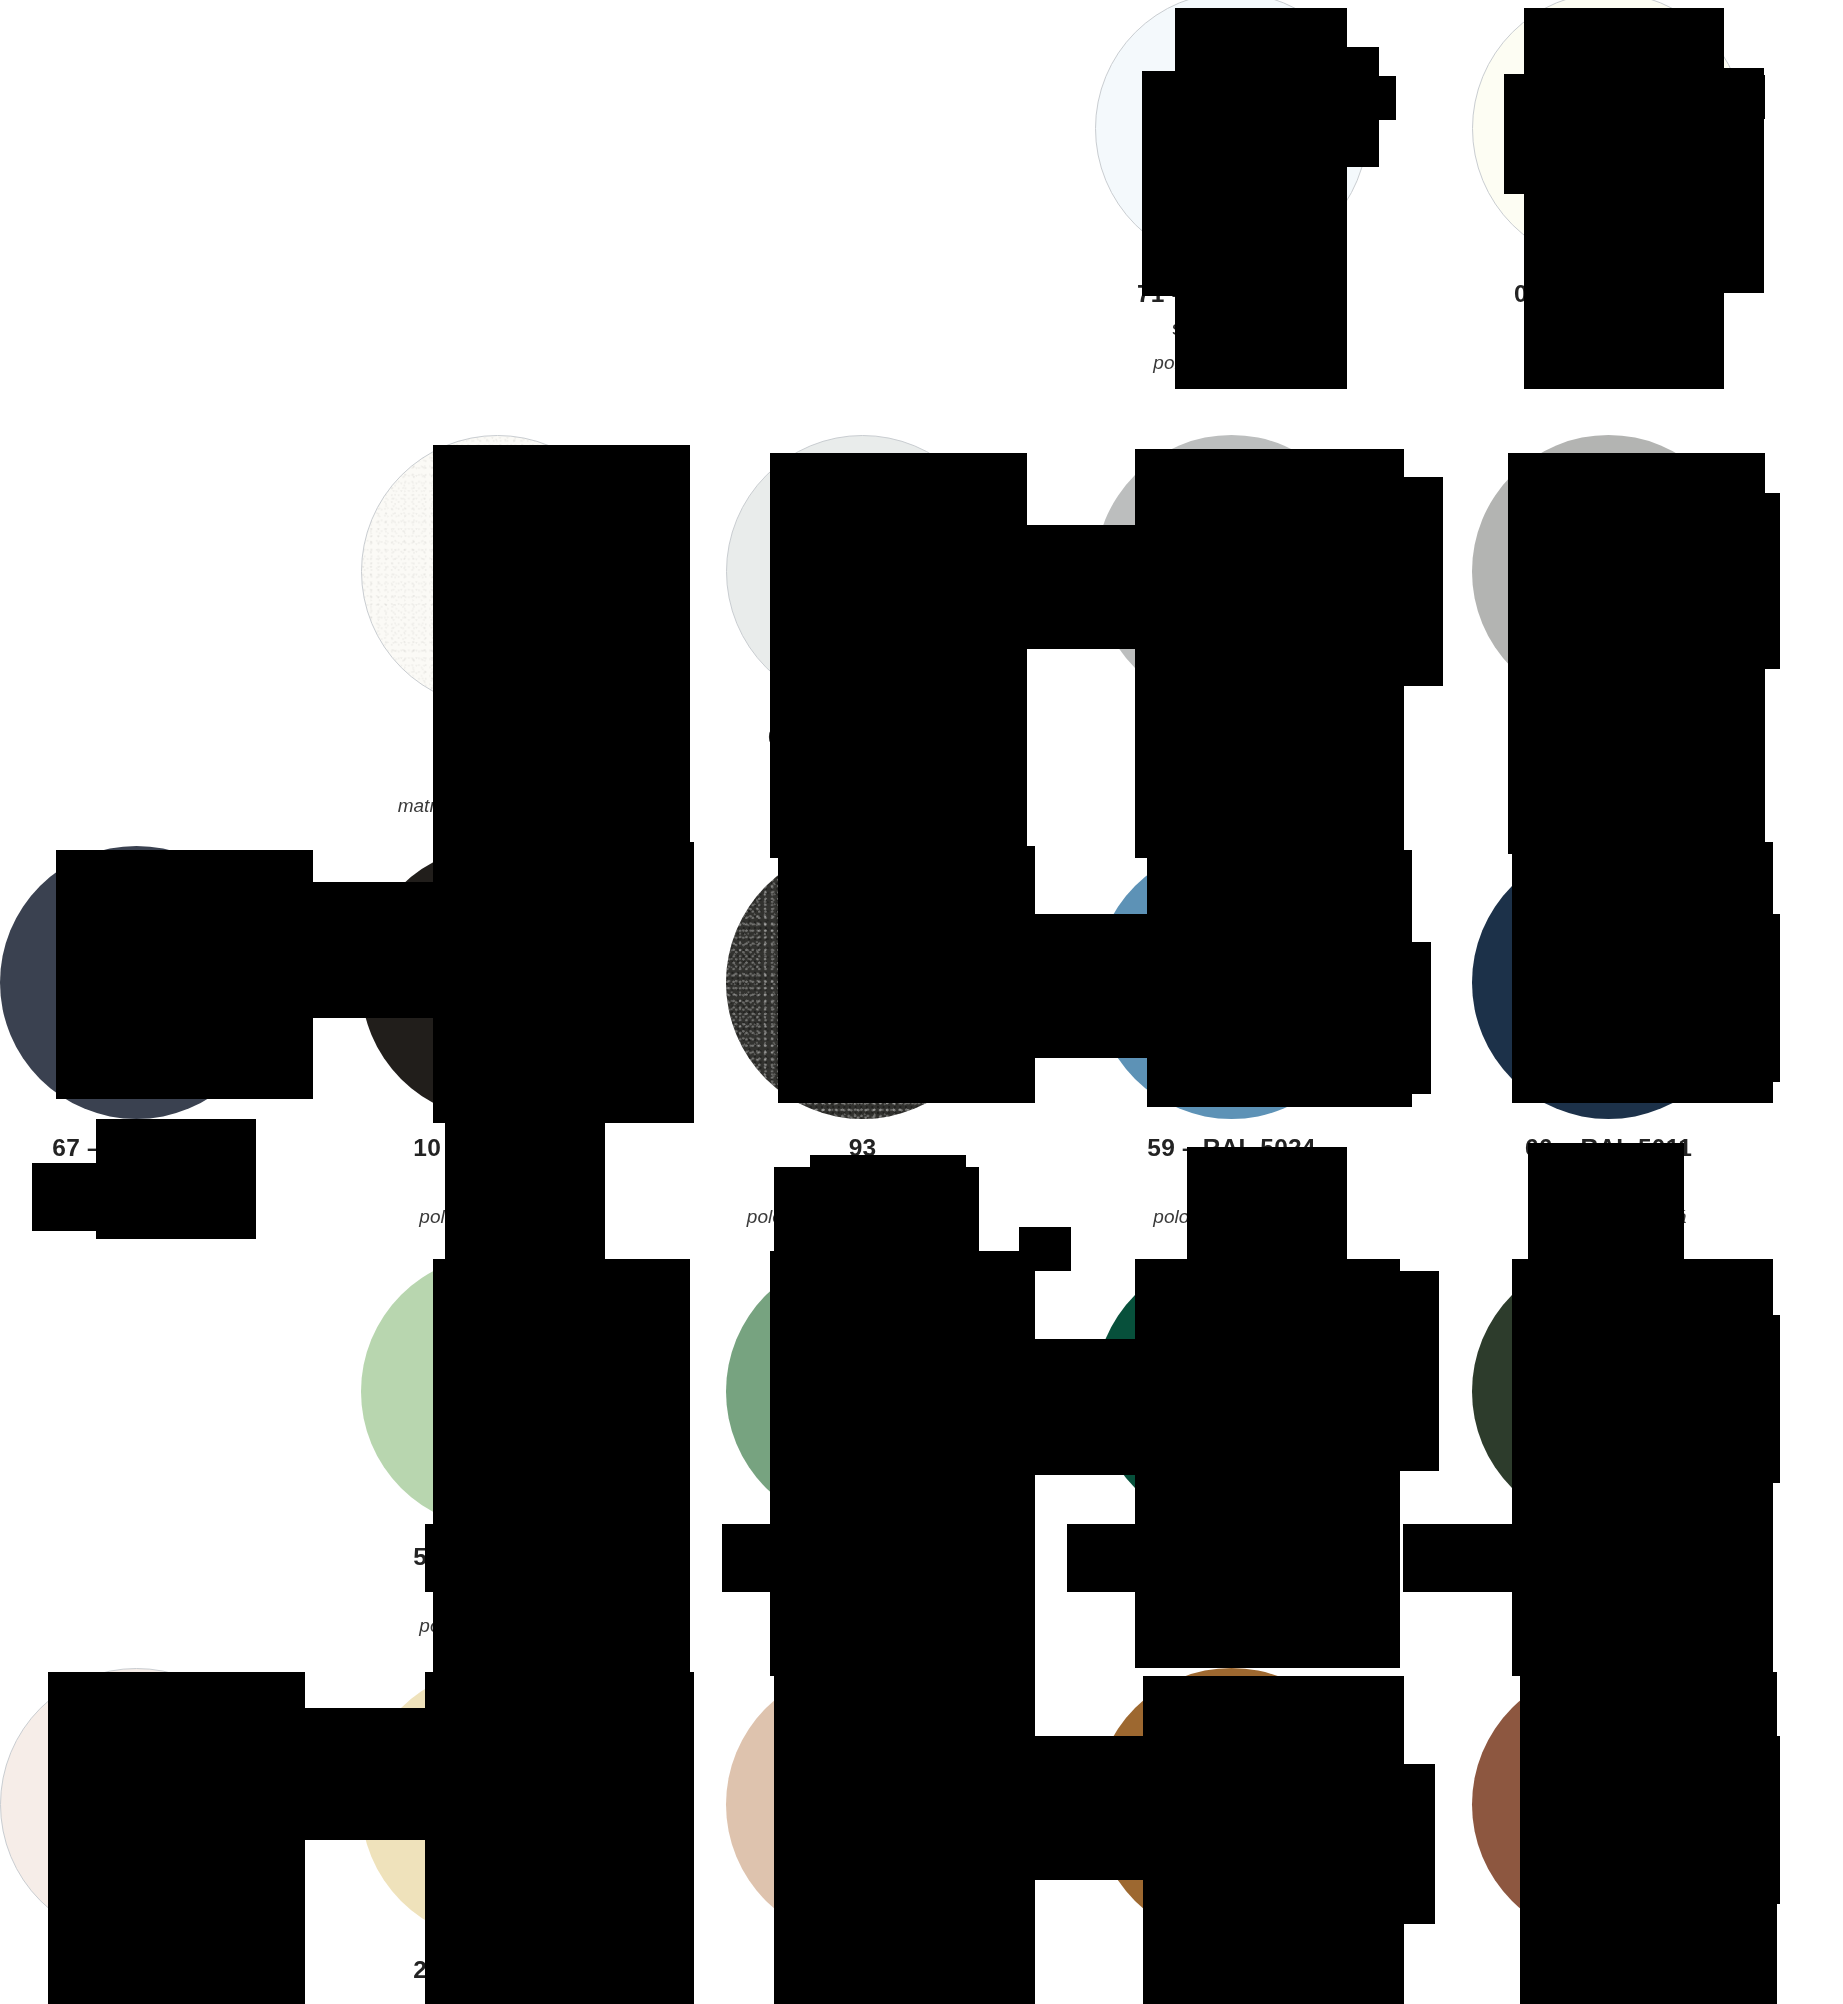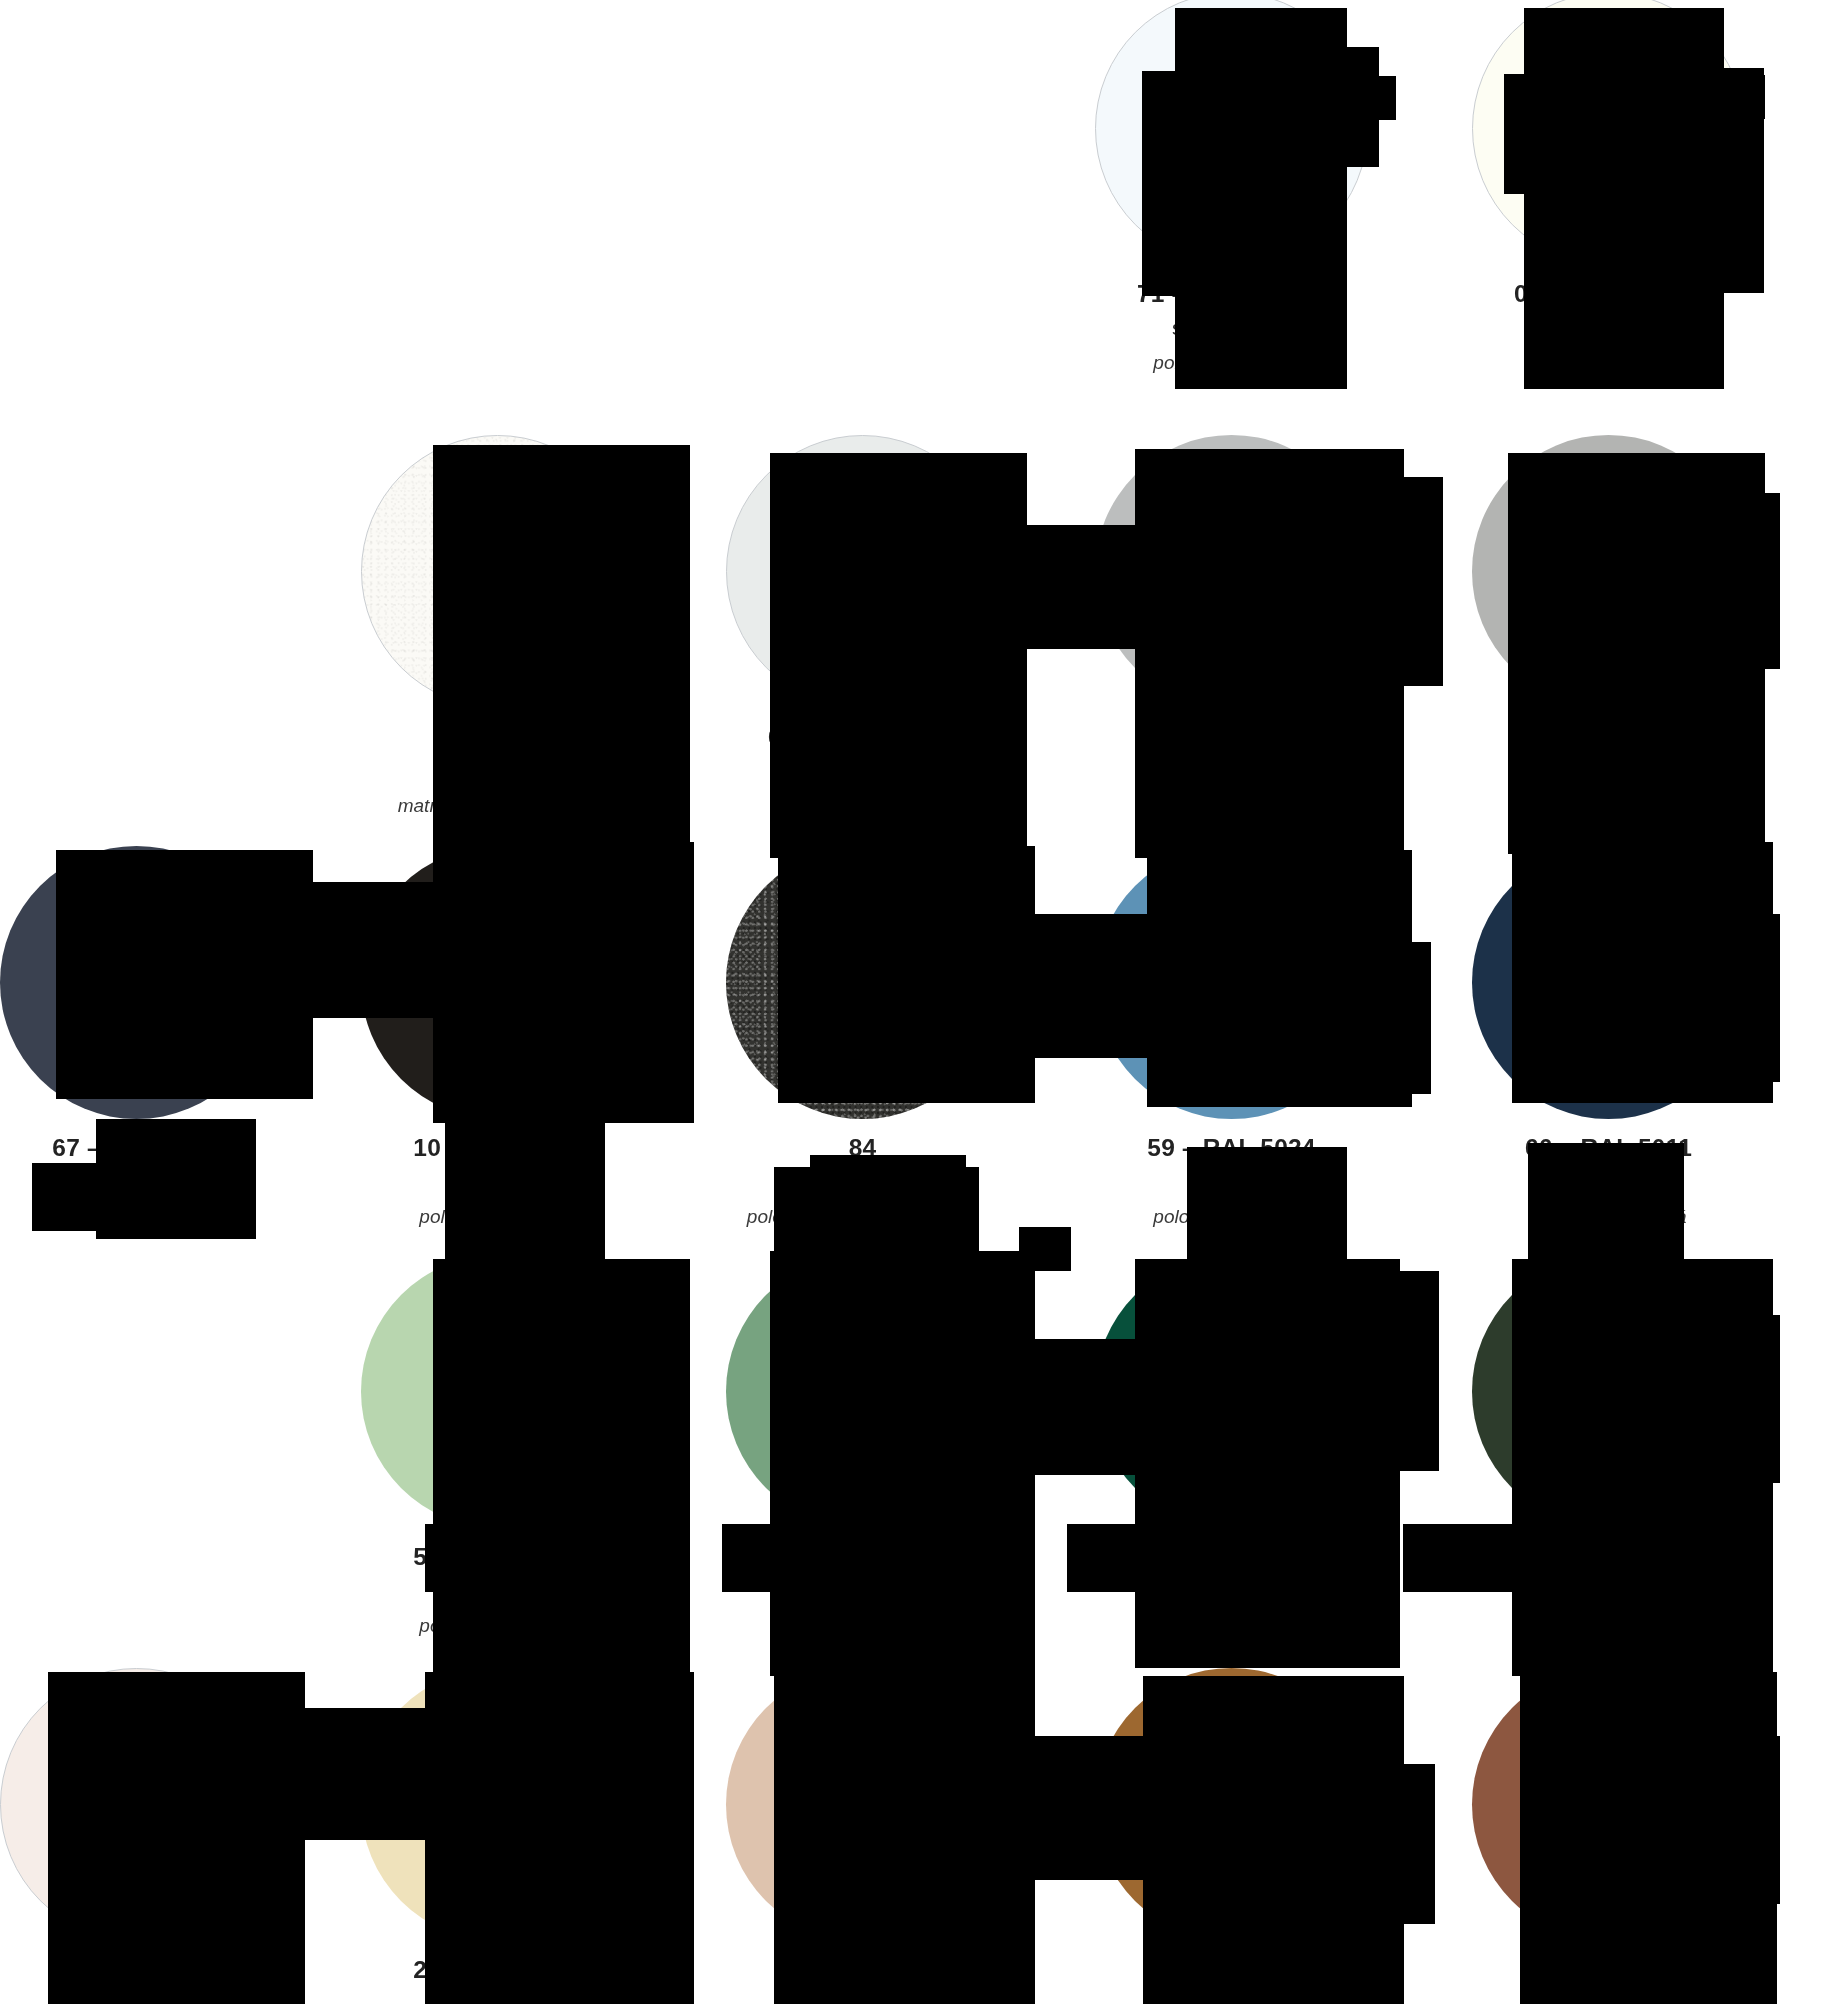--- a/index.html
+++ b/index.html
@@ -145,21 +145,21 @@
           <div class="code">10 – RAL 9005</div>
           <div class="name">černá</div>
           <div class="fin">pololesklá / hladká</div>
         </div>
       </div>
       <div class="cell" style="left: 682px; top: 846px;">
         <div class="disc-wrap">
           <div class="disc tex-sand" style="background: rgb(50, 50, 47);"></div>
         </div>
         <div class="lbl">
-          <div class="code">84</div>
+          <div class="code">93</div>
           <div class="name">černý písek</div>
           <div class="fin">pololesklá / jemná struktura</div>
         </div>
       </div>
       <div class="cell" style="left: 1051px; top: 846px;">
         <div class="disc-wrap">
           <div class="disc" style="background: rgb(93, 146, 182);"></div>
         </div>
         <div class="lbl">
           <div class="code">59 – RAL 5024</div>

